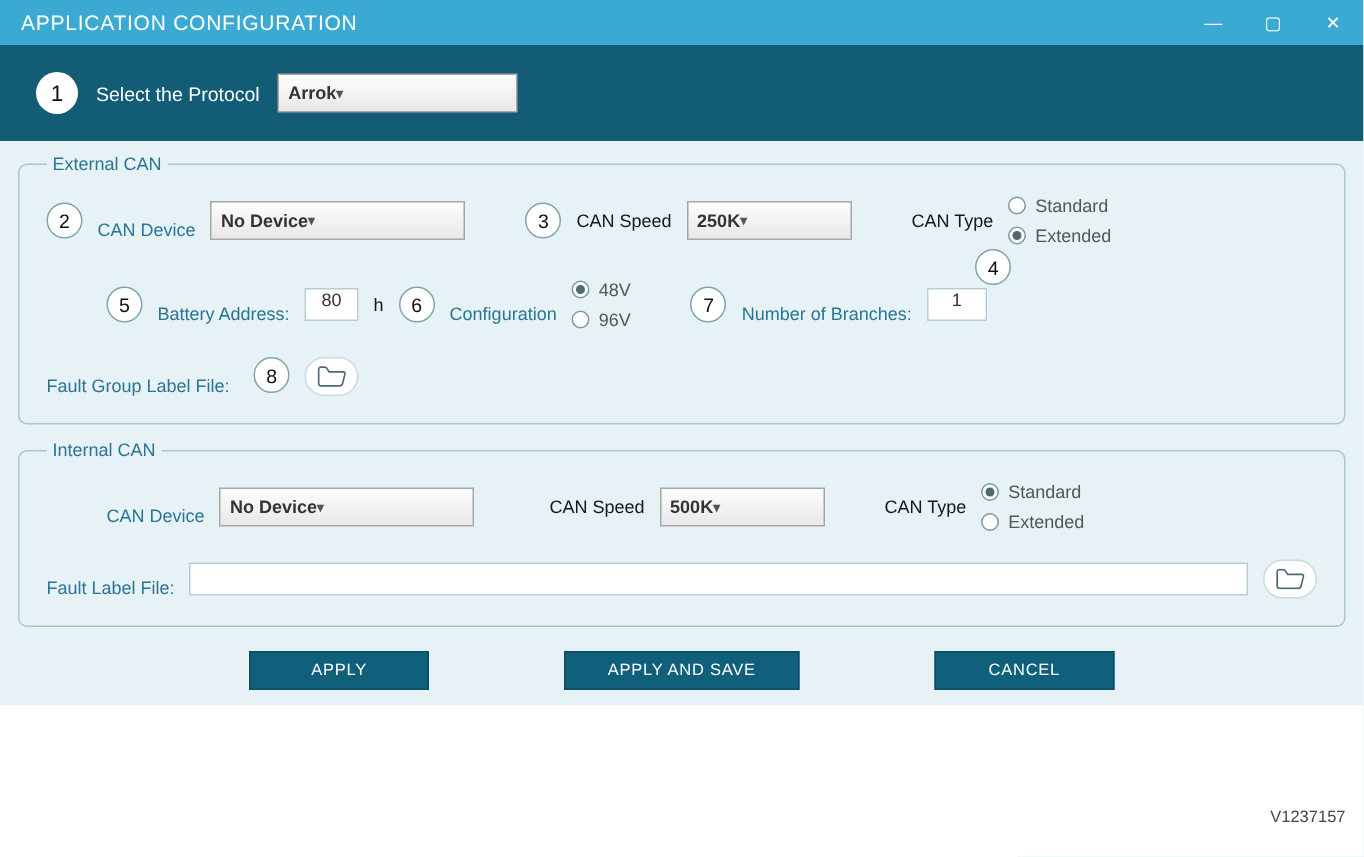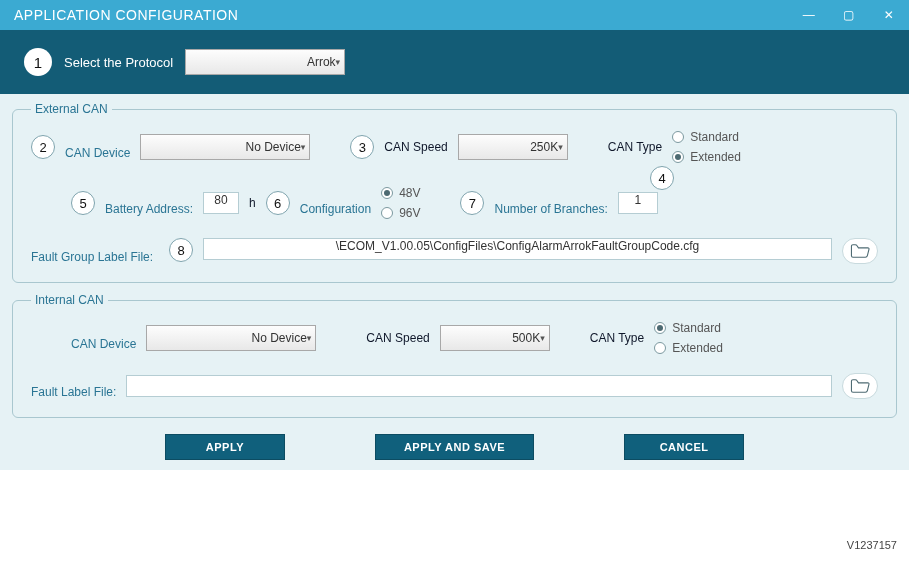--- a/index.html
+++ b/index.html
@@ -45,24 +45,25 @@
     background: #ffffff; color: #111; border: 1px solid #7fa4ae;
     font-size: 13px; font-weight: 500;
     display: flex; align-items: center; justify-content: center;
     flex: none;
   }
   .headerband label { color: #ffffff; font-size: 13px; }
   .combo {
     background: linear-gradient(#fdfdfd, #e8e8e8);
     border: 1px solid #a8a8a8;
     height: 26px;
-    display: flex; align-items: center; justify-content: flex-end;
+    display: flex; align-items: center; justify-content: flex-start;
     padding: 0 4px 0 6px;
     font-size: 12px; color: #333;
     min-width: 150px;
+    font-weight: bold;
   }
   .combo .arrow { font-size: 9px; color: #555; }
 
   
   .main {
     background: #e6f2f5;
     padding: 8px 12px 6px 12px;
   }
   fieldset.group {
     border: 1px solid #a9c7cf;
@@ -120,21 +121,21 @@
 
   .buttonbar {
     display: flex; justify-content: center; gap: 90px;
     padding: 6px 0 4px 0;
   }
   .action-btn {
     background: #10607c;
     border: 1px solid #0c4c62;
     color: #ffffff;
     font-size: 11px;
-    font-weight: 700;
+    font-weight: 400;
     letter-spacing: 0.5px;
     padding: 6px 28px;
     min-width: 120px;
     text-align: center;
   }
 
   .reference-id {
     position: absolute;
     right: 12px;
     bottom: 20px;
@@ -229,23 +230,20 @@
       <div class="textfield" style="width:40px;">
         <span>1</span>
       </div>
     </div>
 
     <div class="row" style="margin-top:18px; align-items:flex-start;">
       <div style="display:flex; align-items:flex-start; gap:6px;">
         <span class="lbl">Fault Group Label File:</span>
         <div class="badge-sm" style="margin-left:10px;">8</div>
       </div>
-      <div class="textfield wide" style="flex:1;">
-        <span>\ECOM_V1.00.05\ConfigFiles\ConfigAlarmArrokFaultGroupCode.cfg</span>
-      </div>
       <div class="folder-btn">
         <svg viewBox="0 0 24 18">
           <path d="M1 3 L1 15 Q1 17 3 17 L19 17 Q21 17 21.5 15 L23.5 7 Q24 5 22 5 L10 5 L8 2 Q7.5 1 6 1 L3 1 Q1 1 1 3 Z" fill="none" stroke="#4d6a72" stroke-width="1.4"></path>
         </svg>
       </div>
     </div>
   </fieldset>
 
   <fieldset class="group">
     <legend>Internal CAN</legend>

